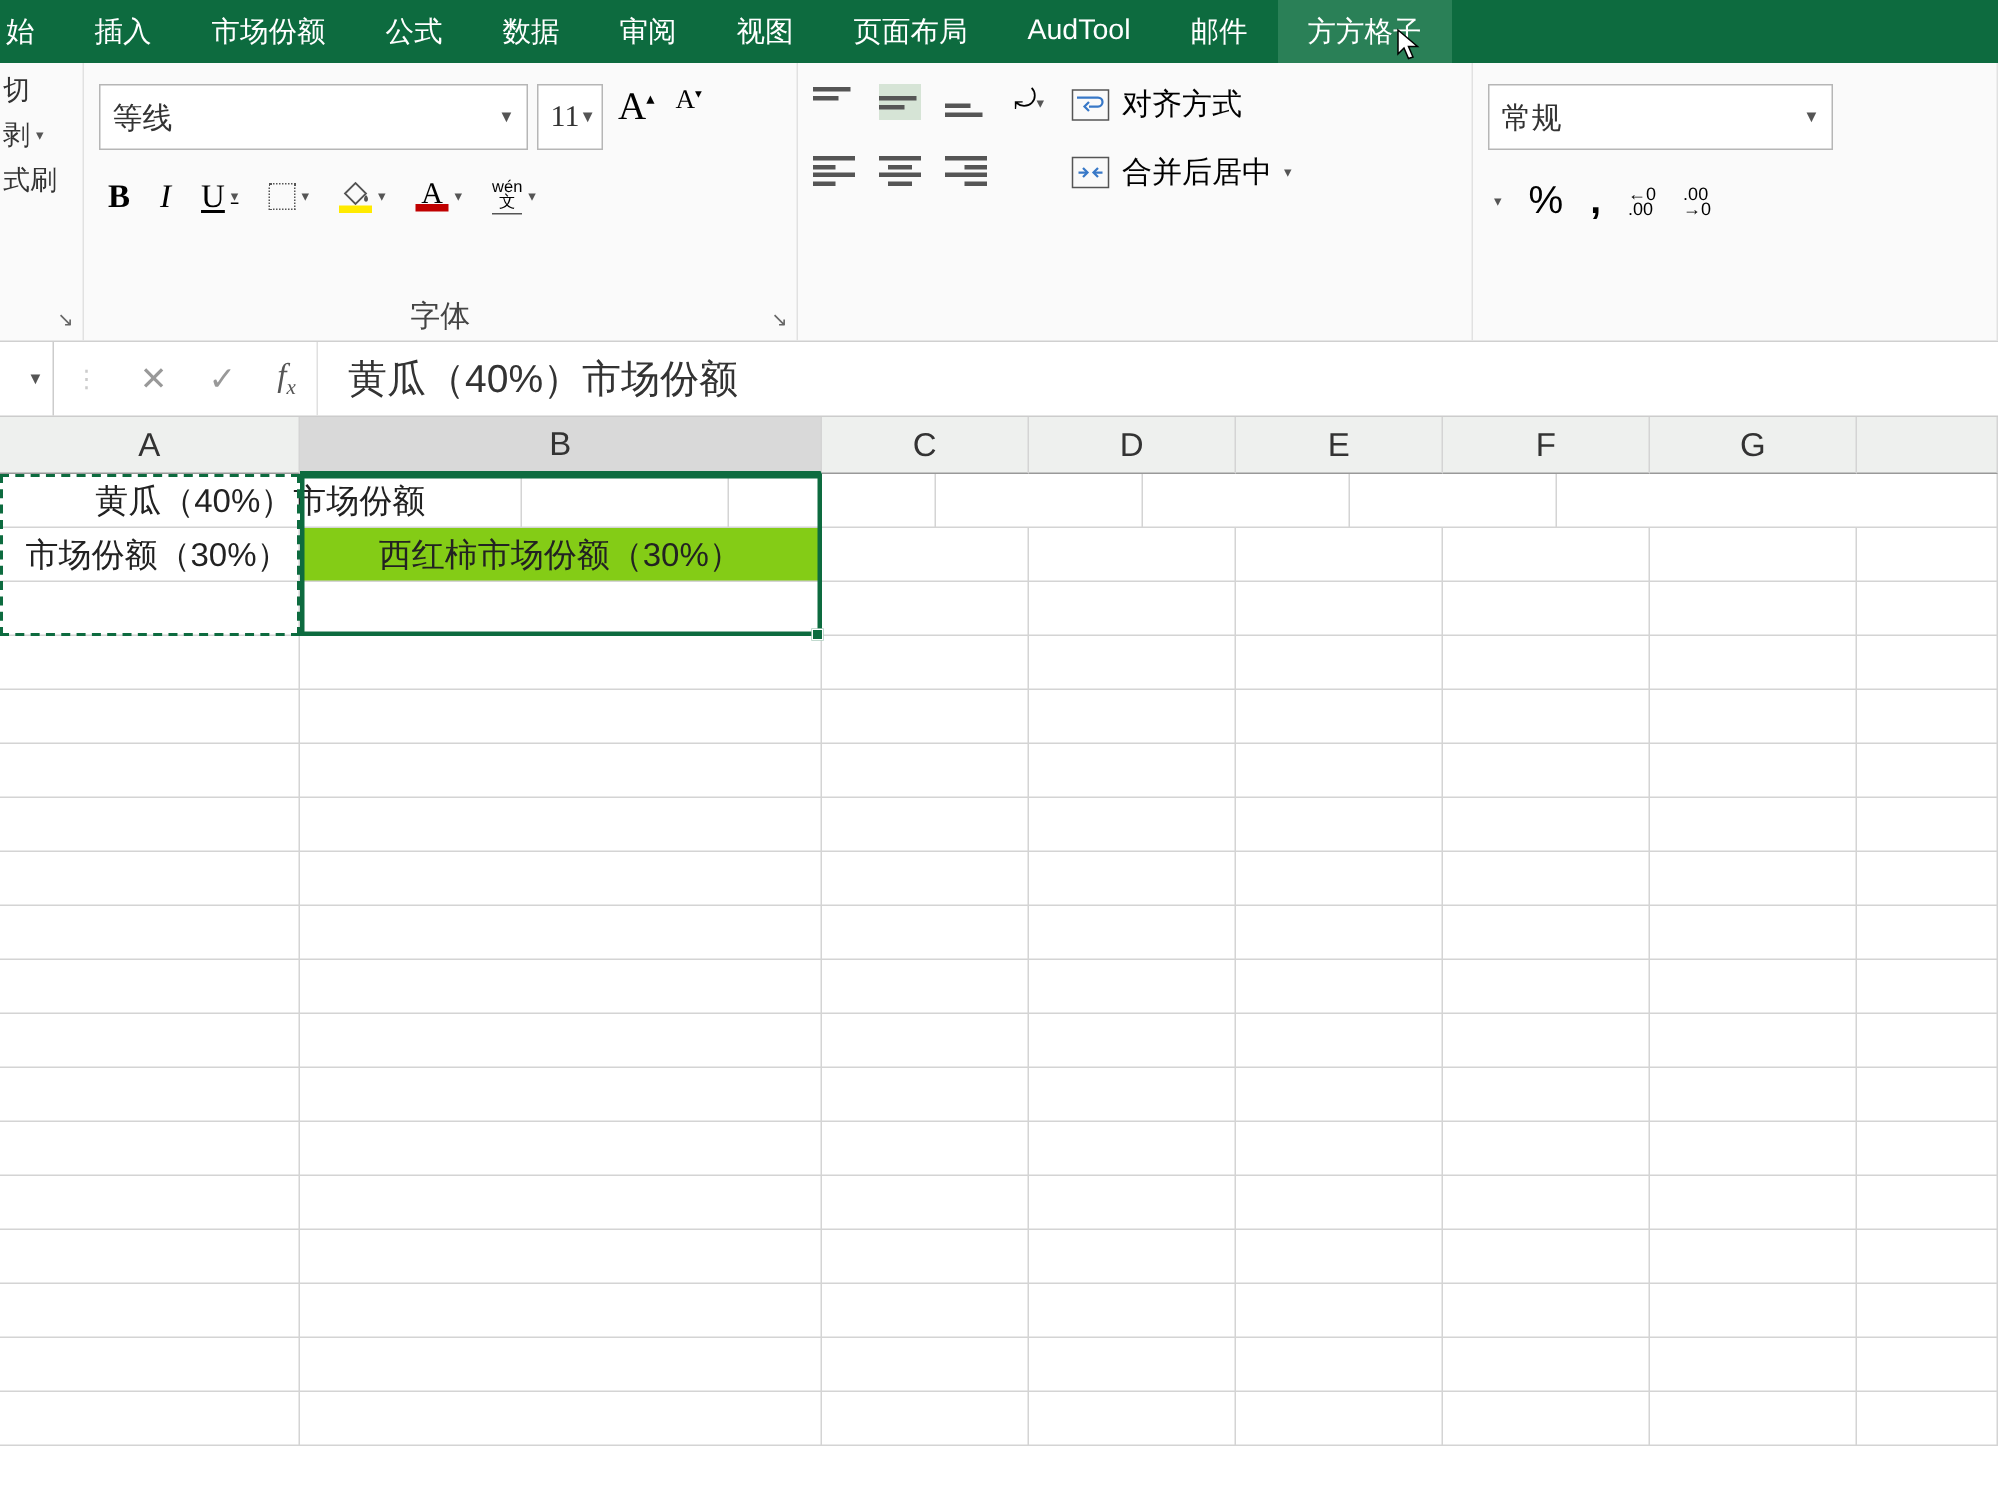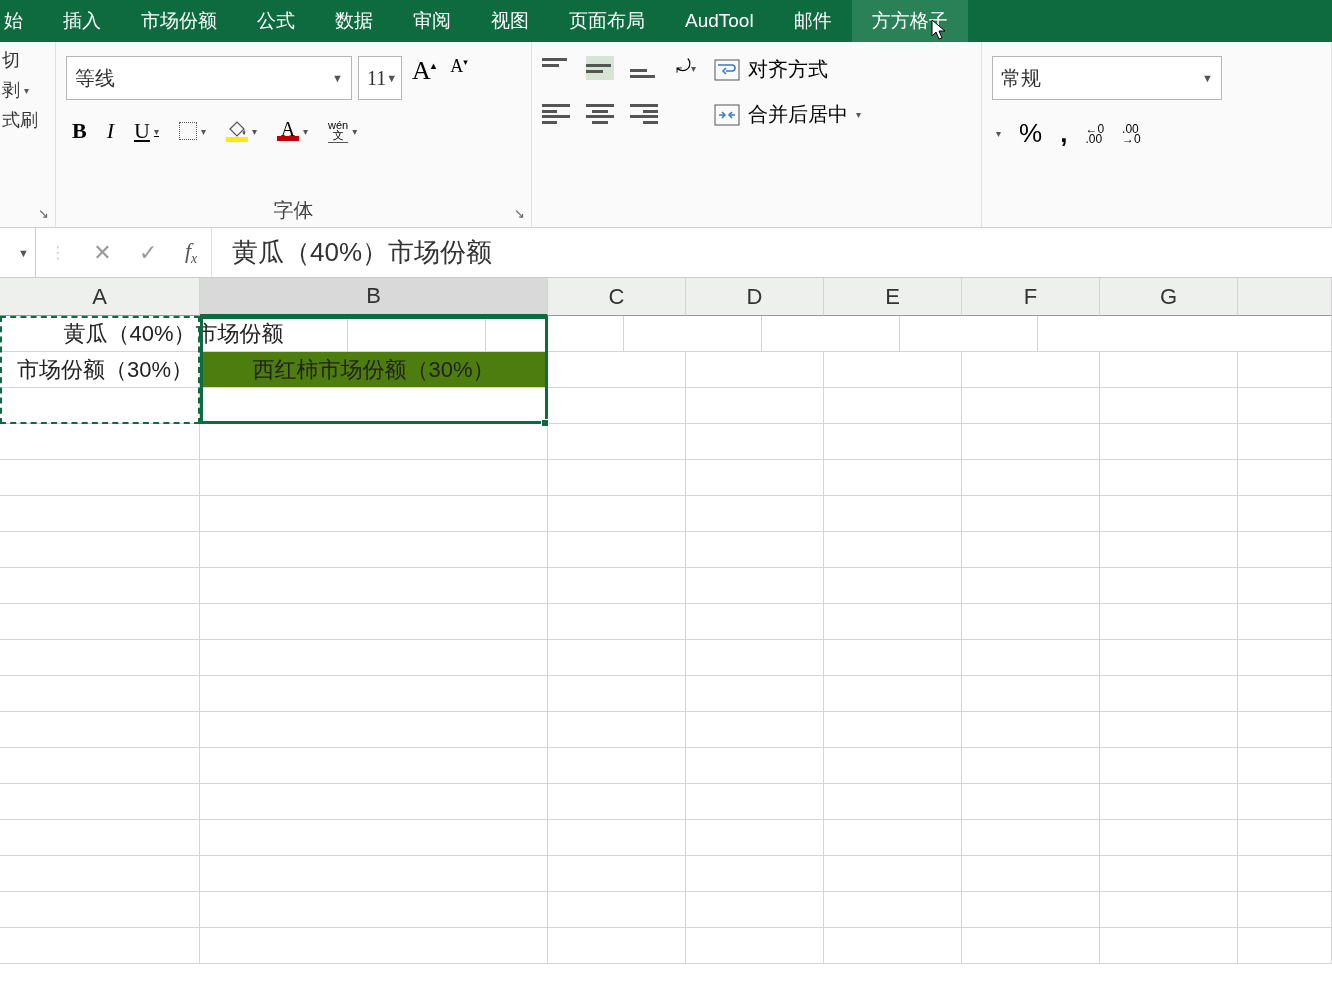--- a/index.html
+++ b/index.html
@@ -96,21 +96,21 @@
 .ch.colA { width:200px; }
 .ch.colB { width:348px; background:#d9d9d9; border-bottom:2px solid #0d6b3f; }
 .ch.std { width:138px; }
 
 .cells { position:relative; }
 .row { display:flex; height:36px; }
 .cell { border-right:1px solid #d4d4d4; border-bottom:1px solid #d4d4d4; display:flex; align-items:center; font-size:22px; color:#222; padding:0 6px; overflow:hidden; white-space:nowrap; cursor:cell; }
 .cell.colA { width:200px; justify-content:flex-end; }
 .cell.colB { width:348px; justify-content:center; }
 .cell.std { width:138px; }
-.cell.selcell { background:#4d7c0f; }
+.cell.selcell { background:#84cc16; }
 
 
 .ants { position:absolute; left:0; top:0; width:200px; height:108px; border:2px dashed #0d6b3f; pointer-events:none; box-sizing:border-box; }
 
 
 .selection { position:absolute; left:200px; top:0; width:348px; height:108px; border:3px solid #0d6b3f; pointer-events:none; box-sizing:border-box; }
 .sel-handle { position:absolute; width:8px; height:8px; background:#0d6b3f; border:1px solid #fff; left:541px; top:103px; cursor:crosshair; }
 </style>
 </head>
 <body>

